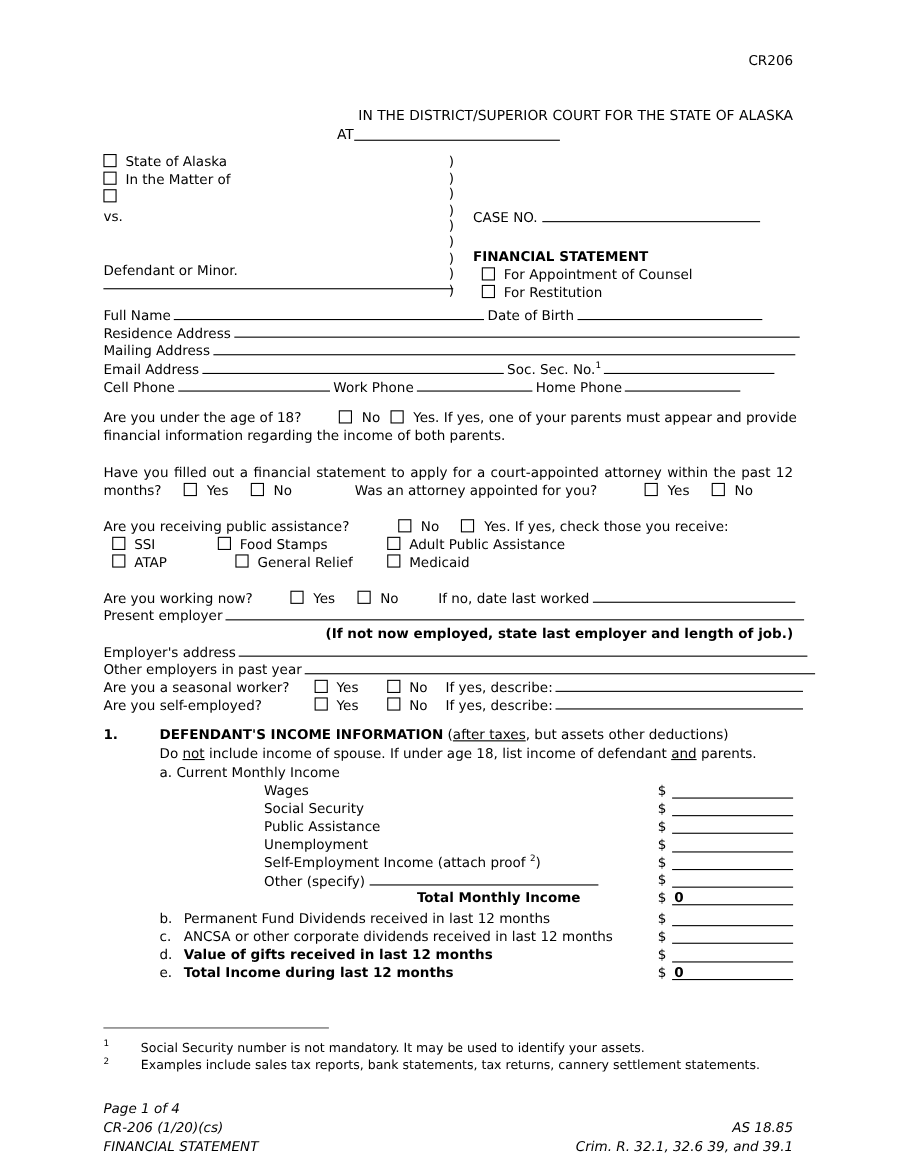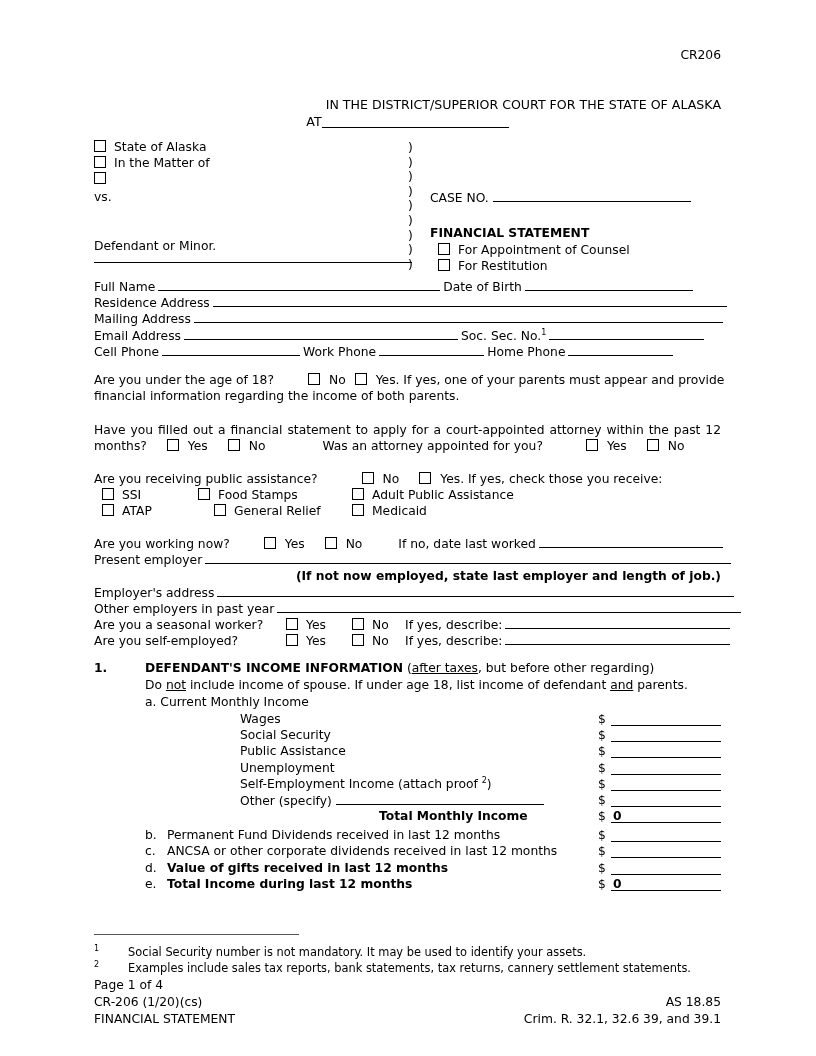--- a/index.html
+++ b/index.html
@@ -176,21 +176,21 @@
   .footnotes { position: absolute; left: 0; top: 944px; width: 627px; }
   .fn {
     position: relative;
     font-size: 11.4px;
     line-height: 16.3px;
     white-space: nowrap;
   }
   .fn .mk { position: absolute; left: 0; top: -3px; font-size: 8px; }
   .fn .txt { margin-left: 34px; }
 
-  .footer { position: absolute; left: 0; top: 978px; width: 627px; }
+  .footer { position: absolute; left: 0; top: 1001px; width: 627px; font-style: italic; }
   .frowf { position: relative; height: 17.2px; font-size: 12.3px; }
   .frowf .l { position: absolute; left: 0; top: 0; white-space: nowrap; }
   .frowf .r { position: absolute; right: 0; top: 0; white-space: nowrap; }
 </style>
 </head>
 <body>
 
 <div class="page">
   <div class="content">
 
@@ -313,21 +313,21 @@
         <span style="position:absolute;left:0;top:0;">Are you self-employed?</span>
         <span style="position:absolute;left:192px;top:0;"><span class="cb"></span><span class="cap-cb-lbl">Yes</span></span>
         <span style="position:absolute;left:258px;top:0;"><span class="cb"></span><span class="cap-cb-lbl">No</span></span>
         <span style="position:absolute;left:311px;top:0;white-space:nowrap;"><span>If yes, describe:</span><span class="rule-inline" style="width:225px;"></span></span>
       </div>
     </div>
 
     <div class="income">
       <div class="inc-head">
         <span class="inc-num">1.</span>
-        <span class="inc-h-txt"><span class="b">DEFENDANT'S INCOME INFORMATION</span> <span>(</span><span class="u">after taxes</span><span>, but before other regarding)</span></span>
+        <span class="inc-h-txt"><span class="b">DEFENDANT'S INCOME INFORMATION</span> <span>(</span><span class="u">after taxes</span><span>, but assets other deductions)</span></span>
       </div>
       <div style="position:relative;height:17px;">
         <span class="inc-sub" style="top:0;"><span>Do </span><span class="u">not</span><span> include income of spouse.  If under age 18, list income of defendant </span><span class="u">and</span><span> parents.</span></span>
       </div>
       <div style="position:relative;height:17px;">
         <span class="inc-a" style="top:0;">a.  Current Monthly Income</span>
       </div>
 
       <div class="irow">
         <span class="nm" style="left:146px;">Wages</span>

